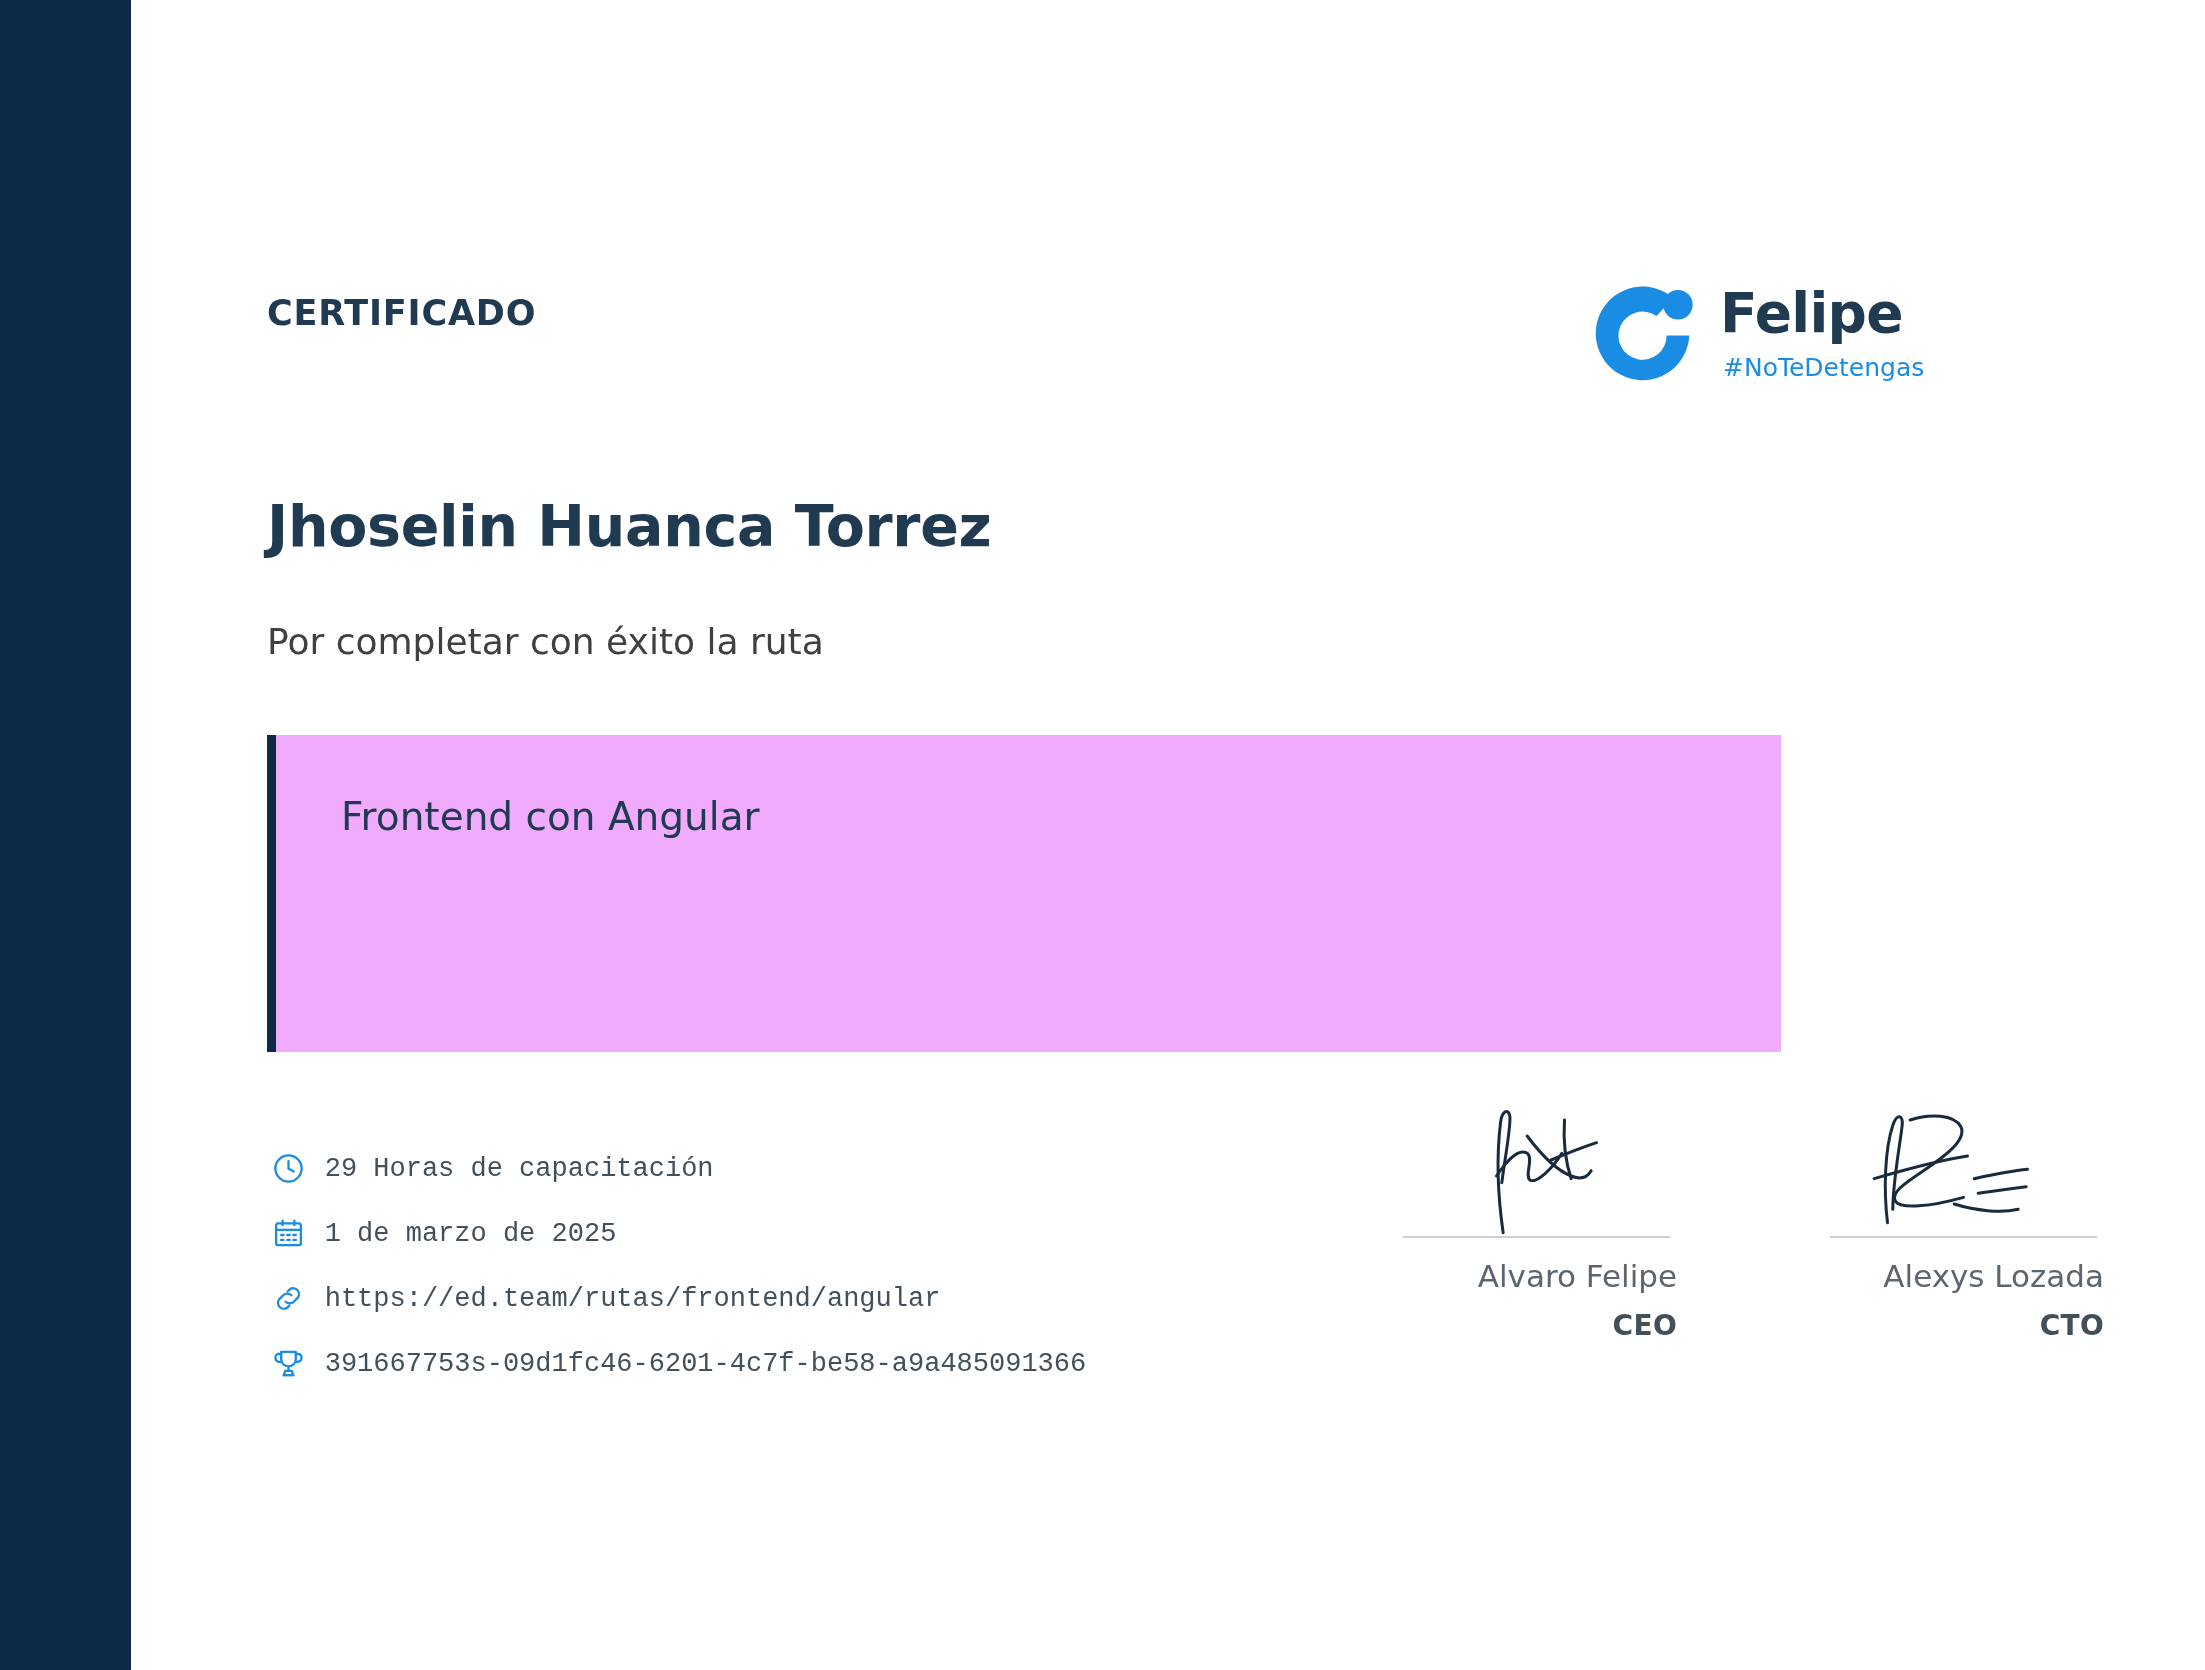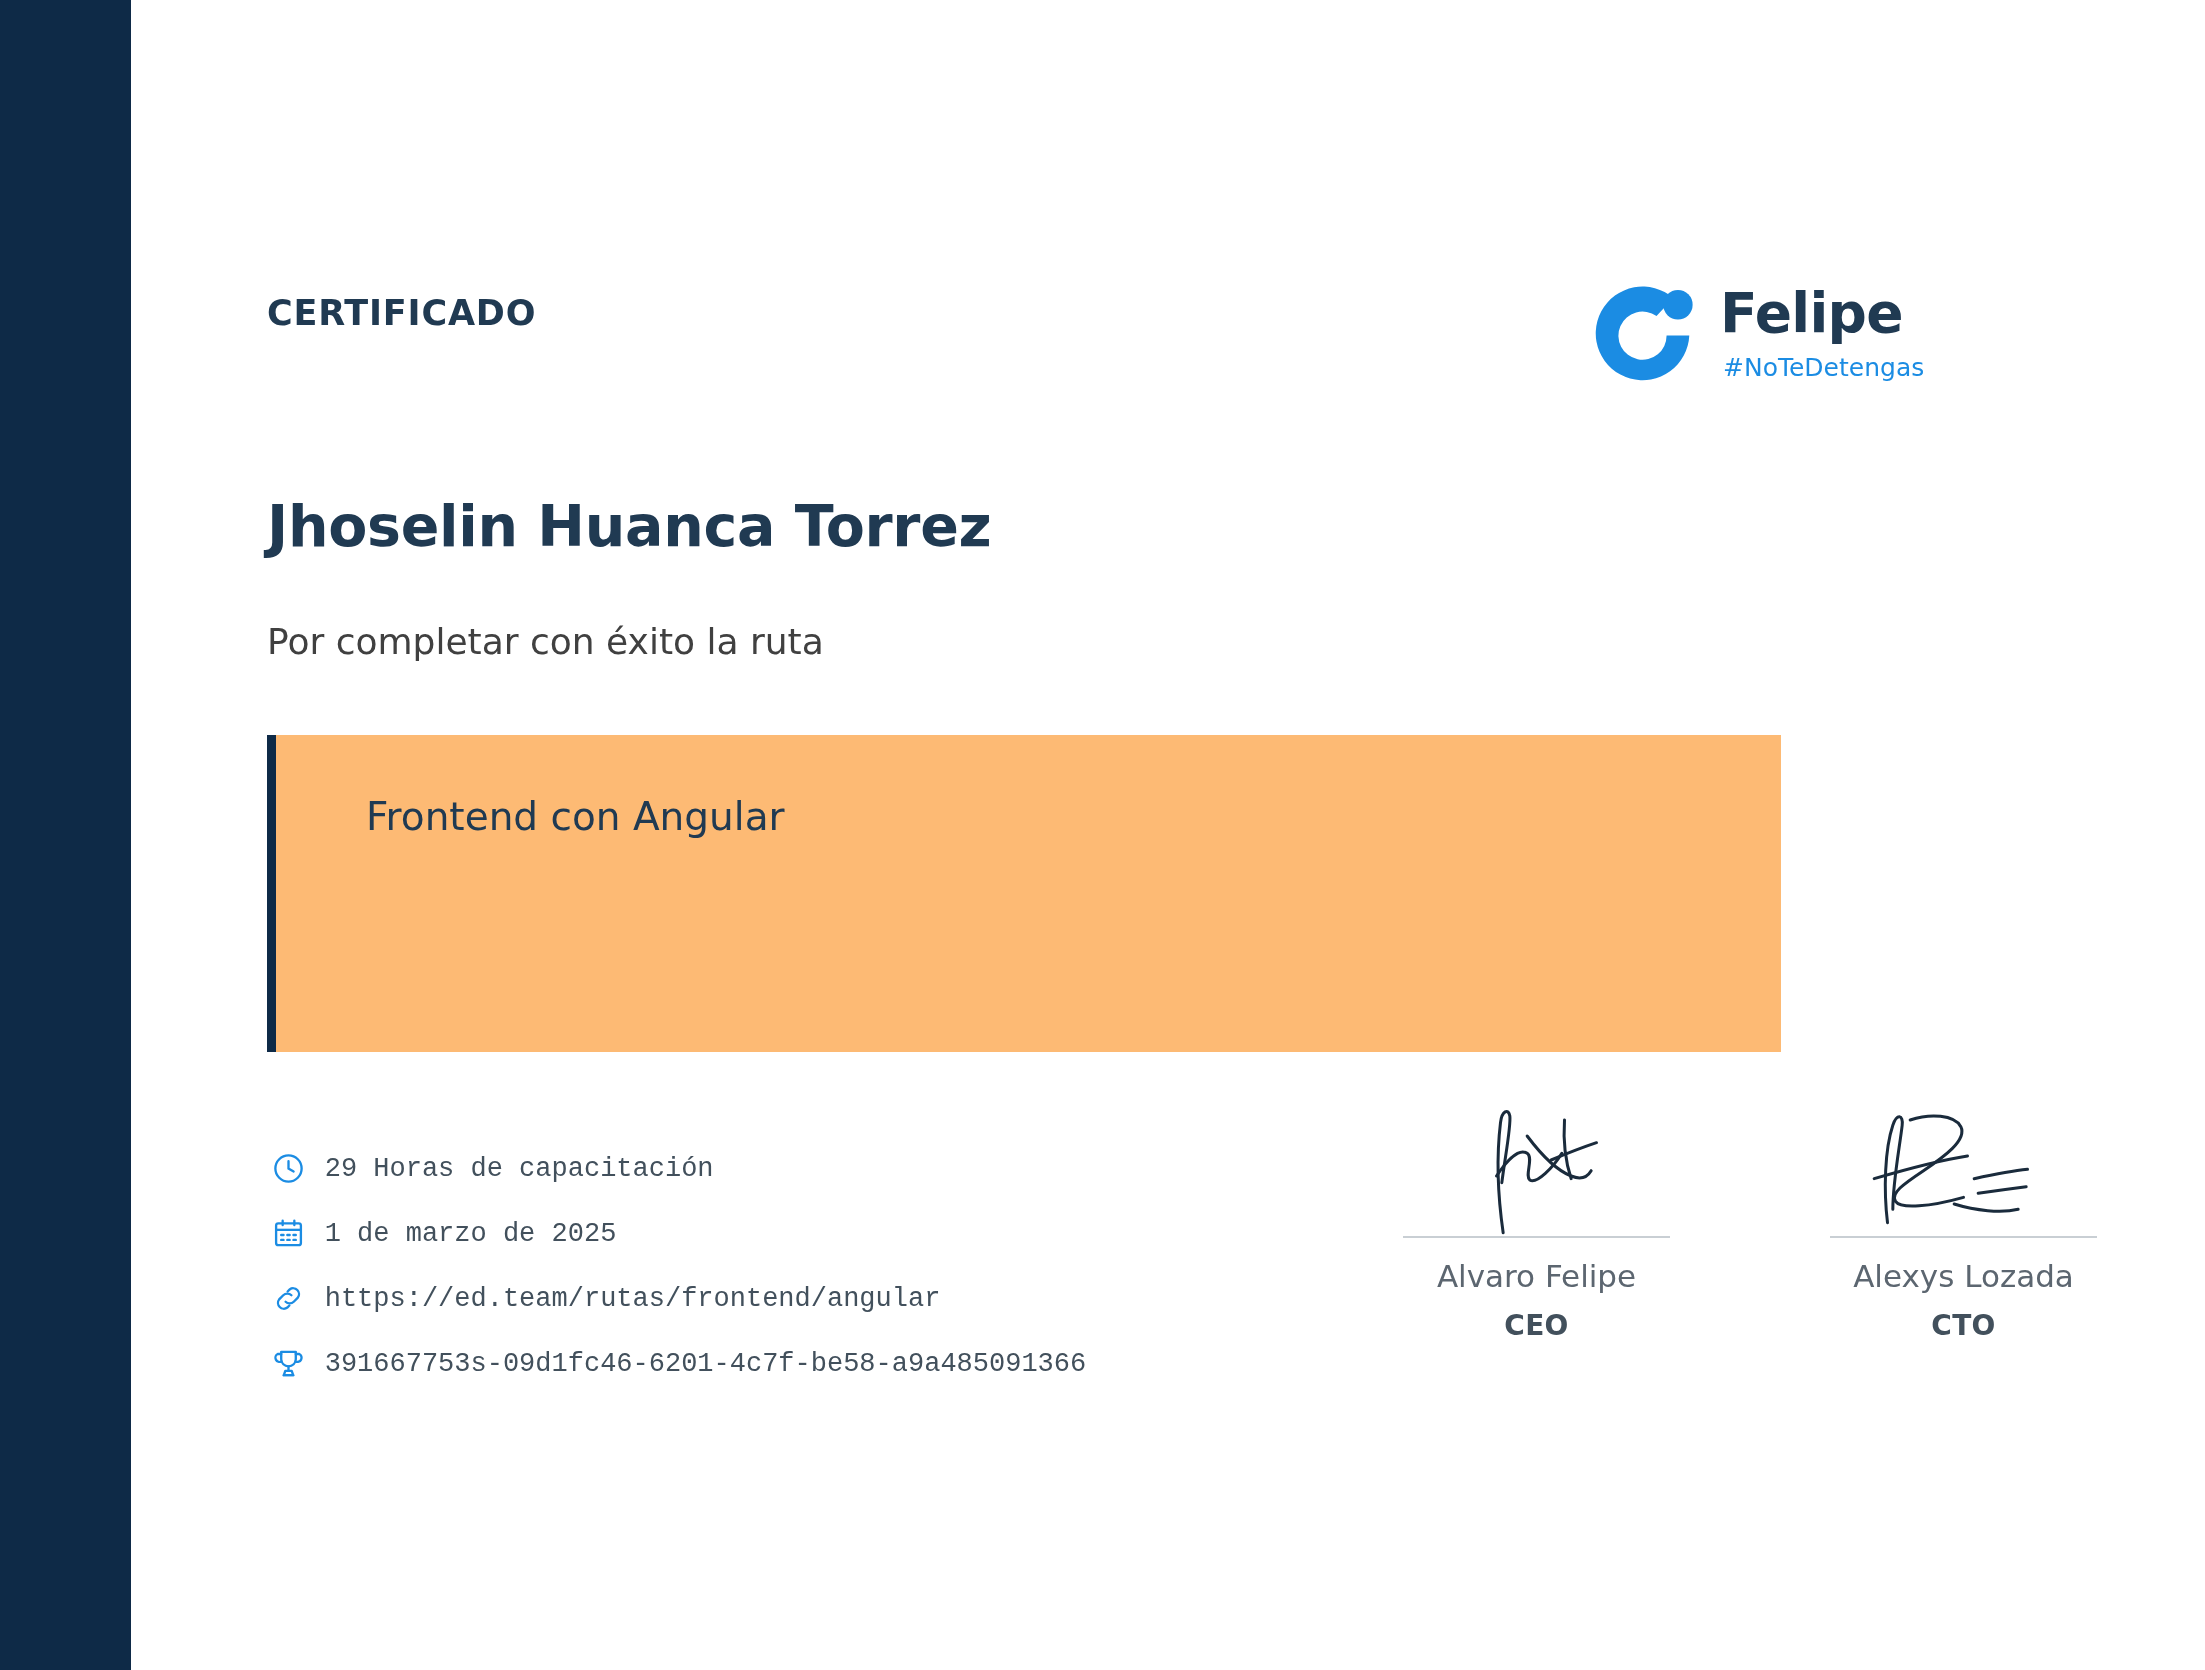--- a/index.html
+++ b/index.html
@@ -111,23 +111,22 @@
     font-weight: 400;
   }
 
   
   .course-card {
     position: absolute;
     left: 0;
     top: 735px;
     width: 1514px;
     min-height: 317px;
-    background: #fdba74;
+    background: #f0abfc;
     border-left: 9.4px solid #0e2a47;
-    padding-left: 25px;
   }
   .course-title {
     margin: 59px 0 0 65px;
     font-size: 39px;
     color: #203a52;
     font-weight: 500;
   }
   .course-desc {
     margin: 27px 0 0 65px;
     width: 1243px;
@@ -170,21 +169,21 @@
   .signatures {
     position: absolute;
     left: 1129px;
     top: 1096px;
     width: 708px;
     display: flex;
     justify-content: space-between;
   }
   .sig-block {
     width: 281px;
-    text-align: center;
+    text-align: right;
     position: relative;
   }
   .sig-draw {
     height: 140px;
     position: relative;
   }
   .sig-line {
     width: 267px;
     height: 2px;
     background: #c9cfd4;

